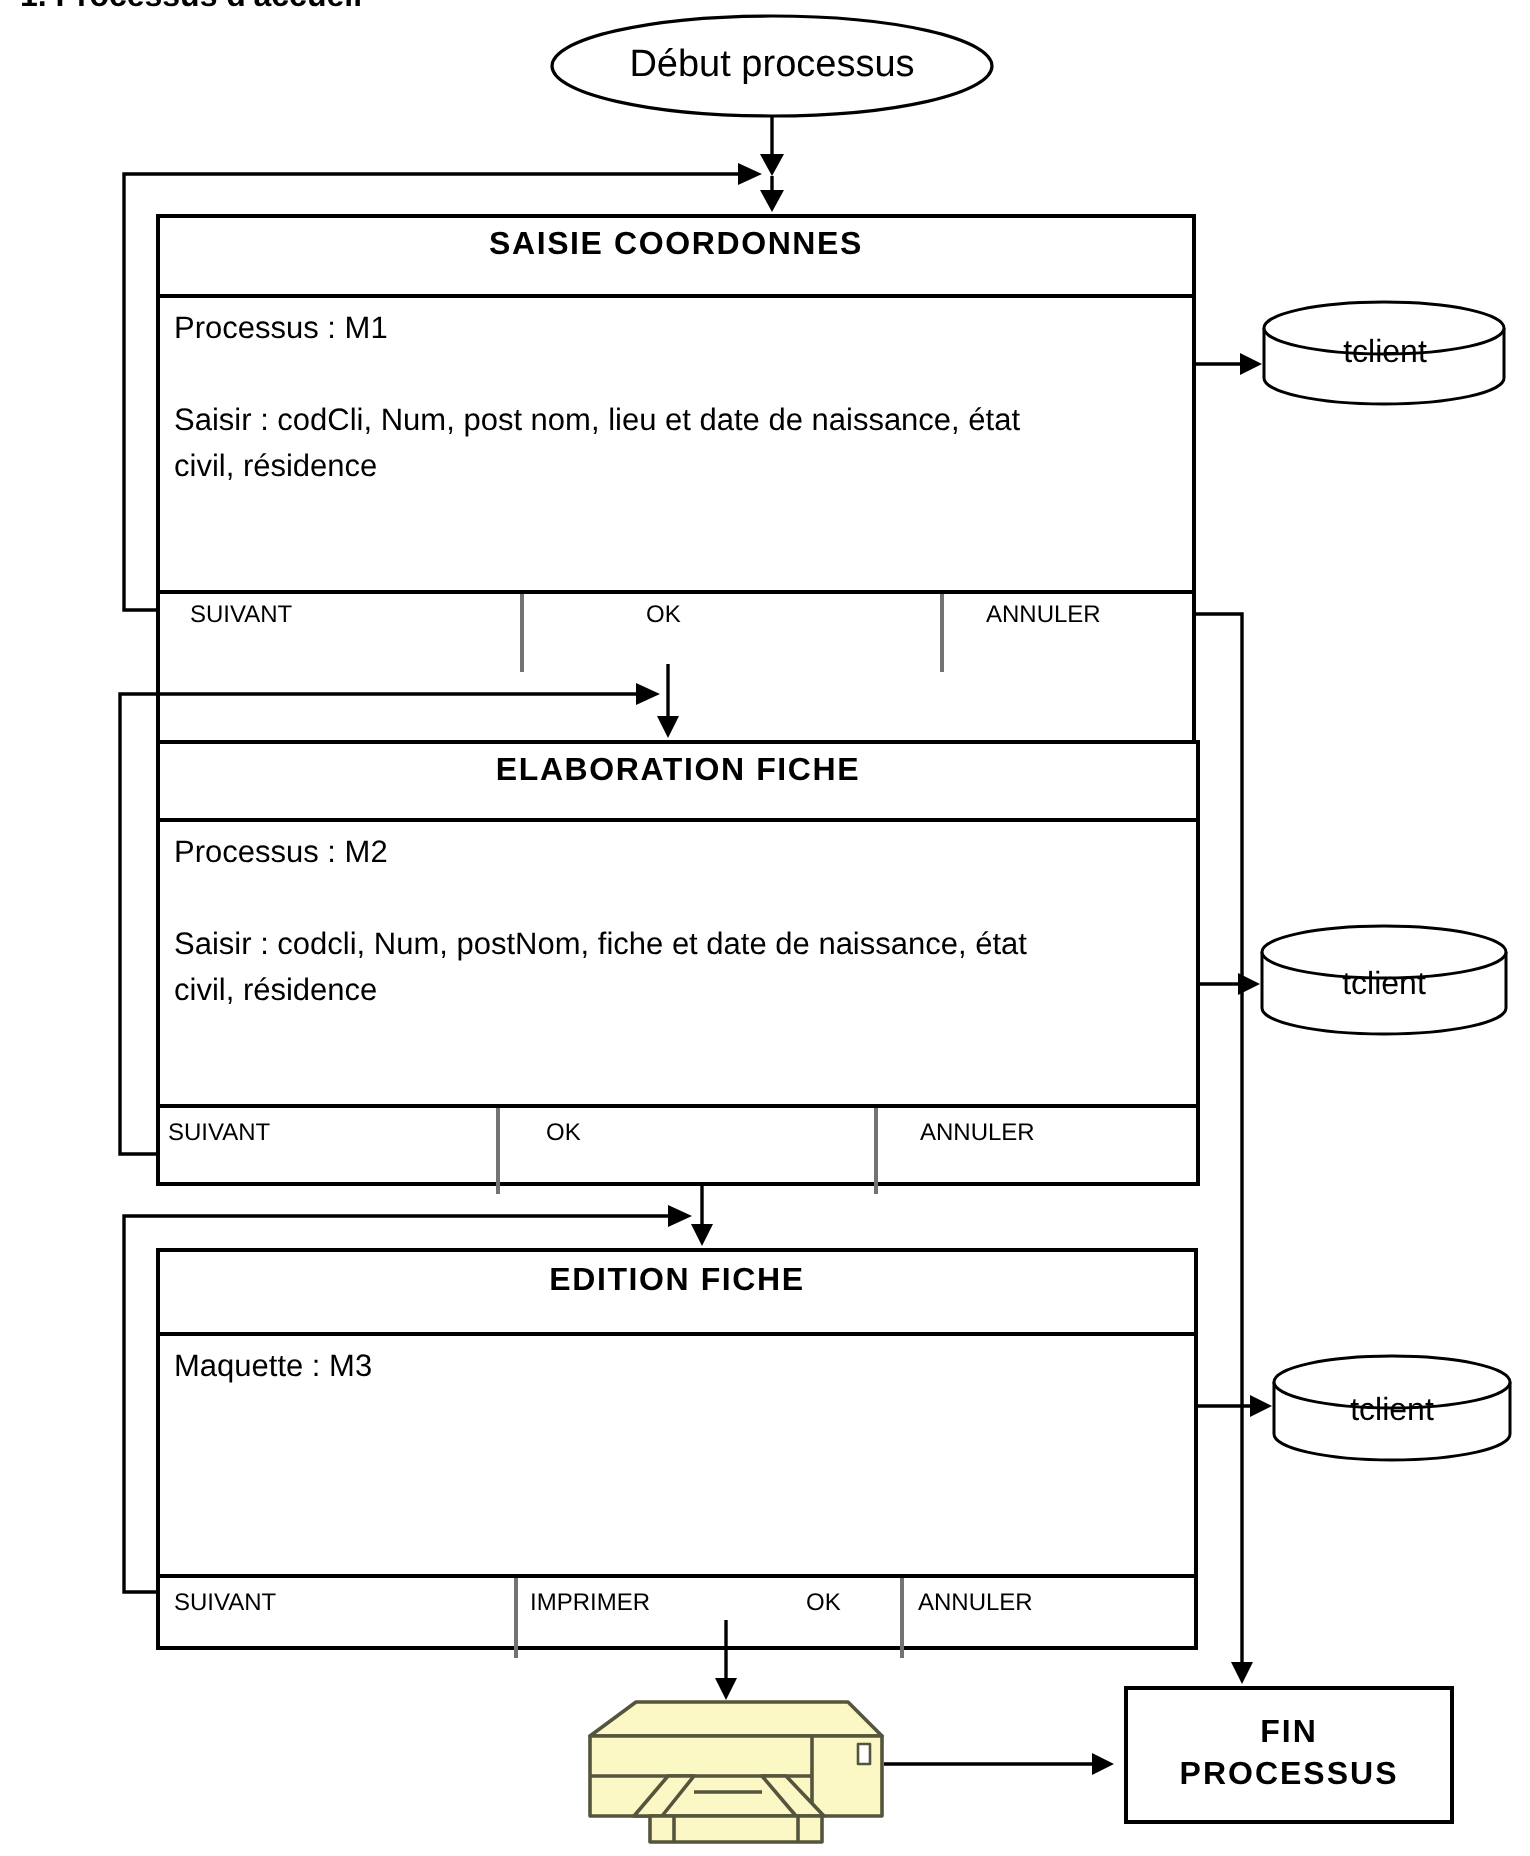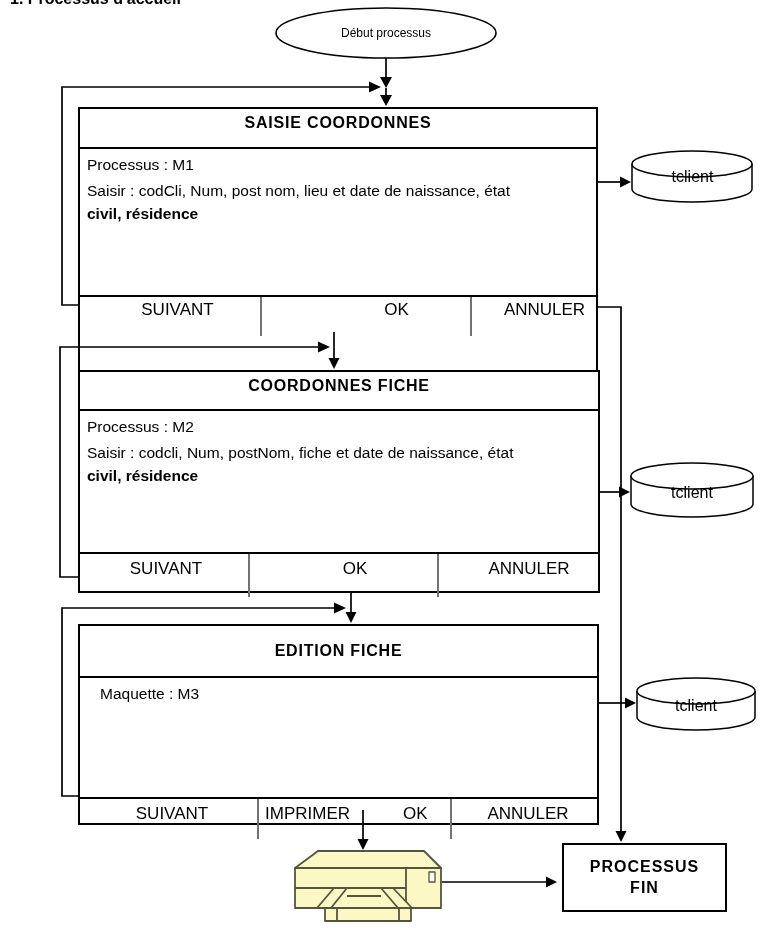--- a/index.html
+++ b/index.html
@@ -3,30 +3,30 @@
 <meta charset="utf-8">
 <style>
   html,body{margin:0;padding:0;background:#fff;}
   .canvas{
     position:relative;width:765px;height:928px;background:#fff;overflow:hidden;
     font-family:"Liberation Sans","DejaVu Sans",sans-serif;color:#000;
   }
   .abs{position:absolute;}
   .lbl{position:absolute;z-index:6;}
   .heading{left:10px;top:-10px;font-size:16px;font-weight:bold;white-space:nowrap;}
-  .start-label{left:276px;top:10px;width:220px;height:46px;display:flex;align-items:center;justify-content:center;font-size:12px;}
+  .start-label{left:276px;top:10px;width:220px;height:46px;display:flex;align-items:center;justify-content:center;font-size:19px;}
   .db-label{text-align:center;font-size:16px;}
   .box{position:absolute;z-index:1;border:2px solid #000;background:#fff;box-sizing:border-box;}
   .box .title{border-bottom:2px solid #000;font-weight:bold;text-align:center;font-size:16px;letter-spacing:0.8px;box-sizing:content-box;}
   .box .body{position:relative;font-size:15.5px;line-height:23px;}
   .box .body .maq{margin:4px 0 0 7px;}
-  .box .body .bl1{margin:3px 14px 0 7px;}
-  .box .body .bl2{margin:0 0 0 7px;font-weight:bold;}
+  .box .body .bl1{margin:23px 14px 0 7px;}
+  .box .body .bl2{margin:0 0 0 7px;}
   .box .body .vis{margin:17px 0 0 12px;}
-  .btnrow{display:flex;border-top:2px solid #000;font-size:17px;text-align:center;}
+  .btnrow{display:flex;border-top:2px solid #000;font-size:12px;}
   .cell{box-sizing:border-box;}
   .cell + .cell{border-left:2px solid #737373;}
   .endbox{left:562px;top:843px;width:165px;height:69px;border:2px solid #000;box-sizing:border-box;
     text-align:center;font-weight:bold;font-size:16px;line-height:21px;letter-spacing:1px;padding-top:11px;background:#fff;z-index:1;position:absolute;}
   svg.layer{position:absolute;left:0;top:0;z-index:5;pointer-events:none;}
 </style>
 </head>
 <body>
 
 <div class="canvas">
@@ -43,55 +43,55 @@
       <div class="bl2">civil, résidence</div>
     </div>
     <div class="btnrow" style="height:39px;">
       <div class="cell" style="width:180px;padding:3px 0 0 15px;">SUIVANT</div>
       <div class="cell" style="width:210px;padding:3px 0 0 61px;">OK</div>
       <div class="cell" style="width:126px;padding:3px 0 0 21px;">ANNULER</div>
     </div>
   </div>
 
   <div class="box" style="left:78px;top:370px;width:522px;height:223px;">
-    <div class="title" style="height:32px;padding-top:5px;">COORDONNES FICHE</div>
+    <div class="title" style="height:32px;padding-top:5px;">ELABORATION FICHE</div>
     <div class="body" style="height:137px;">
       <div class="maq">Processus : M2</div>
       <div class="bl1">Saisir : codcli, Num, postNom, fiche et date de naissance, état</div>
       <div class="bl2">civil, résidence</div>
     </div>
     <div class="btnrow" style="height:43px;">
       <div class="cell" style="width:168px;padding:5px 0 0 4px;">SUIVANT</div>
       <div class="cell" style="width:189px;padding:5px 0 0 23px;">OK</div>
       <div class="cell" style="width:161px;padding:5px 0 0 21px;">ANNULER</div>
     </div>
   </div>
 
   <div class="box" style="left:78px;top:624px;width:521px;height:201px;">
-    <div class="title" style="height:34px;padding-top:6px;margin-top:10px;">EDITION FICHE</div>
-    <div class="body" style="height:115px;padding-left:13px;">
+    <div class="title" style="height:34px;padding-top:6px;">EDITION FICHE</div>
+    <div class="body" style="height:115px;">
       <div class="maq">Maquette : M3</div>
     </div>
     <div class="btnrow" style="height:40px;">
       <div class="cell" style="width:177px;padding:5px 0 0 7px;">SUIVANT</div>
       <div class="cell" style="width:193px;position:relative;">
         <span class="abs" style="left:6px;top:5px;">IMPRIMER</span>
         <span class="abs" style="left:144px;top:5px;">OK</span>
       </div>
       <div class="cell" style="width:147px;padding:5px 0 0 7px;">ANNULER</div>
     </div>
   </div>
 
   <div class="lbl db-label" style="left:632px;top:168px;width:121px;">tclient</div>
   <div class="lbl db-label" style="left:631px;top:484px;width:122px;">tclient</div>
   <div class="lbl db-label" style="left:637px;top:697px;width:118px;">tclient</div>
 
   <div class="endbox">
+    <div>FIN</div>
     <div>PROCESSUS</div>
-    <div>FIN</div>
   </div>
 
   <svg class="layer" width="765" height="928" viewBox="0 0 765 928">
 
     <g>
       <ellipse cx="386" cy="33" rx="110" ry="25" fill="#fff" stroke="#000" stroke-width="1.6"></ellipse>
     </g>
 
     <g stroke="#000" stroke-width="1.7" fill="none">
       <line x1="386" y1="58" x2="386" y2="77"></line>

